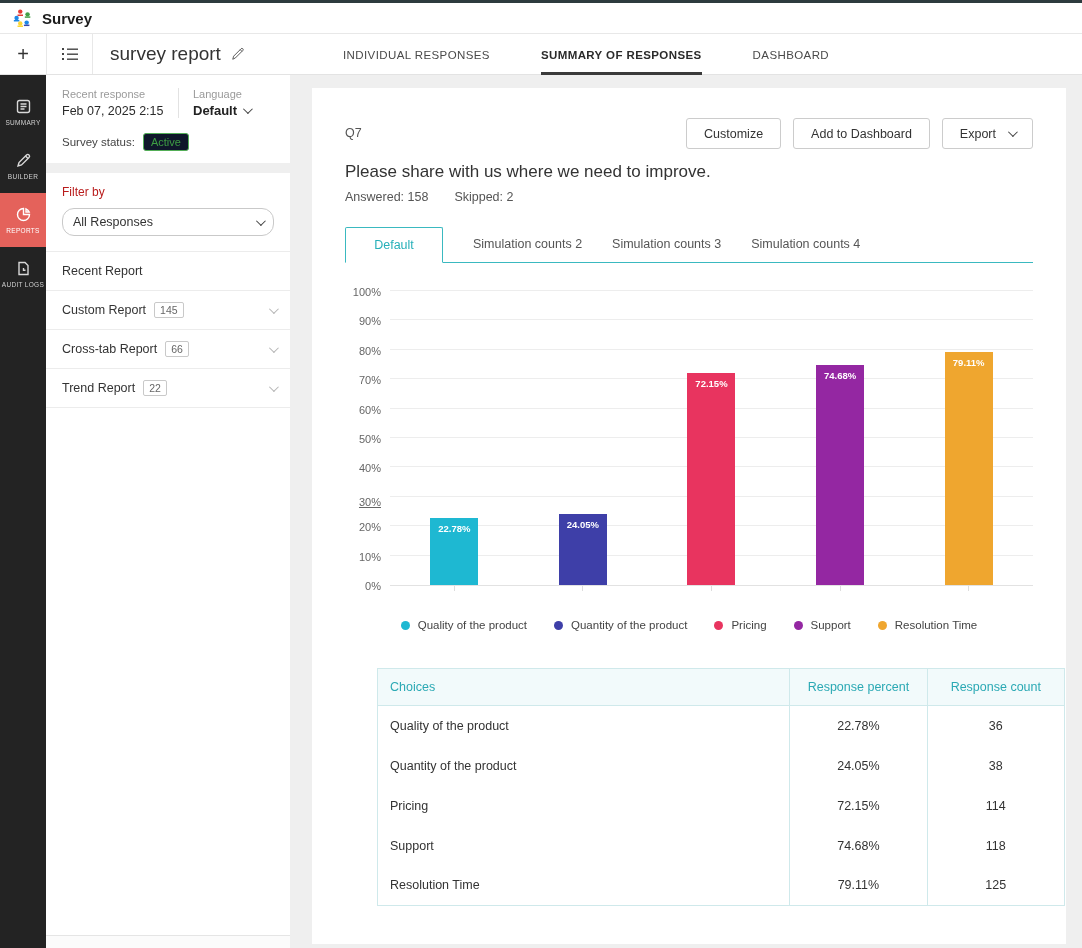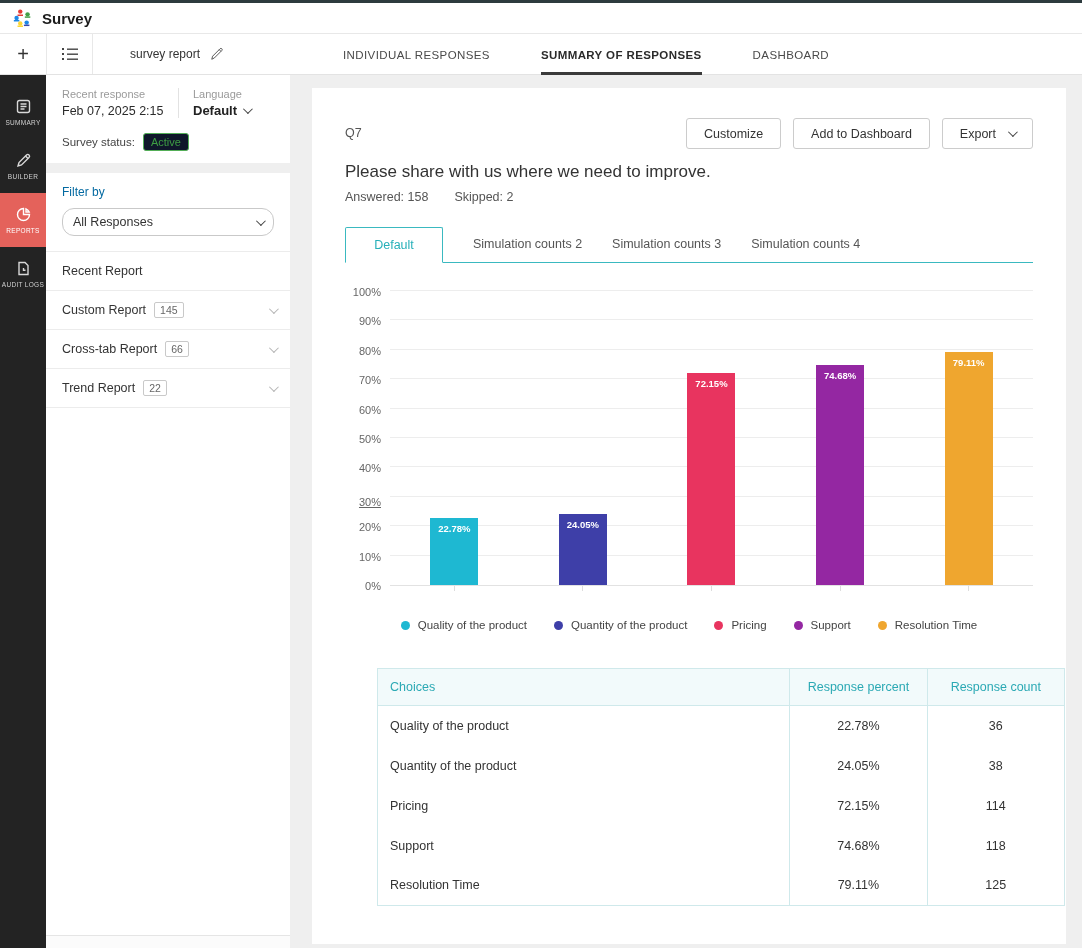--- a/index.html
+++ b/index.html
@@ -10,21 +10,21 @@
   .top-strip { height:3px; background:#2d3b3e; }
   .brand-bar { height:31px; background:#fff; border-bottom:1px solid #e8e8e8; display:flex; align-items:center; padding-left:12px; }
   .brand-bar .logo { width:22px; height:22px; margin-right:8px; }
   .brand-name { font-size:15px; font-weight:bold; color:#1a1a1a; }
 
   .tool-row { position:relative; height:41px; background:#fff; border-bottom:1px solid #e3e3e3; display:flex; align-items:stretch; }
   .tool-cell { display:flex; align-items:center; justify-content:center; border-right:1px solid #e8e8e8; }
   .cell-plus { width:47px; font-size:20px; color:#333; cursor:pointer; }
   .cell-list { width:46px; cursor:pointer; }
   .report-title-wrap { display:flex; align-items:center; padding-left:17px; gap:10px; }
-  .report-title { font-size:12px; color:#333;margin-left:20px; }
+  .report-title { font-size:19px; color:#333; }
   .nav-tabs { position:absolute; left:343px; top:0; height:41px; display:flex; gap:51px; }
   .nav-tab { display:flex; align-items:center; font-size:11.5px; letter-spacing:.4px; color:#4a4a4a; cursor:pointer; border-bottom:3px solid transparent; padding-top:3px; }
   .nav-tab.active { font-weight:bold; color:#2b2b2b; border-bottom-color:#3a3a3a; }
 
   
   .content { display:flex; height:873px; }
   .side-nav { width:46px; background:#232323; display:flex; flex-direction:column; padding-top:10px; flex-shrink:0; }
   .side-item { height:54px; display:flex; flex-direction:column; align-items:center; justify-content:center; gap:4px; cursor:pointer; }
   .side-item .lbl { font-size:6.5px; letter-spacing:.3px; color:#d0d0d0; }
   .side-item svg { width:17px; height:17px; stroke:#d8d8d8; fill:none; stroke-width:1.4; }
@@ -39,21 +39,21 @@
   .info-col1 { width:110px; }
   .info-div { width:1px; background:#e2e2e2; margin:0 14px 0 6px; }
   .mini-label { font-size:11px; color:#9a9a9a; }
   .mini-value { font-size:12.5px; color:#2b2b2b; margin-top:4px; }
   .lang-value { font-size:13px; color:#222; font-weight:bold; margin-top:3px; display:flex; align-items:center; gap:6px; cursor:pointer; }
   .status-row { margin-top:15px; display:flex; align-items:center; gap:8px; }
   .status-label { font-size:11.5px; color:#444; }
   .status-badge { font-size:11px; color:#3e9e43; border:1px solid #53ae57; border-radius:3px; padding:2px 7px; background:#0f172a; }
   .panel-gap { height:10px; background:#efefef; }
   .filter-sec { padding:12px 16px 15px; }
-  .filter-label { font-size:12px; color:#0369a1; }
+  .filter-label { font-size:12px; color:#b91c1c; }
   .filter-select { margin-top:9px; height:28px; border:1px solid #c9c9c9; border-radius:12px; display:flex; align-items:center; justify-content:space-between; padding:0 10px; font-size:12.5px; color:#333; cursor:pointer; background:#fff; }
   .report-list { border-top:1px solid #ececec; }
   .report-row { height:39px; display:flex; align-items:center; padding:0 14px 0 16px; border-bottom:1px solid #ececec; cursor:pointer; font-size:12.5px; color:#333; }
   .report-row .cnt { margin-left:8px; font-size:10.5px; color:#666; border:1px solid #c9c9c9; border-radius:2px; padding:1px 5px; }
   .report-row .sp { flex:1; }
   .left-panel .panel-fill { flex:1; }
   .panel-bottom { height:13px; border-top:1px solid #e5e5e5; background:#fbfbfb; }
 
   
   .main-wrap { flex:1; padding:13px 16px 4px 22px; }

